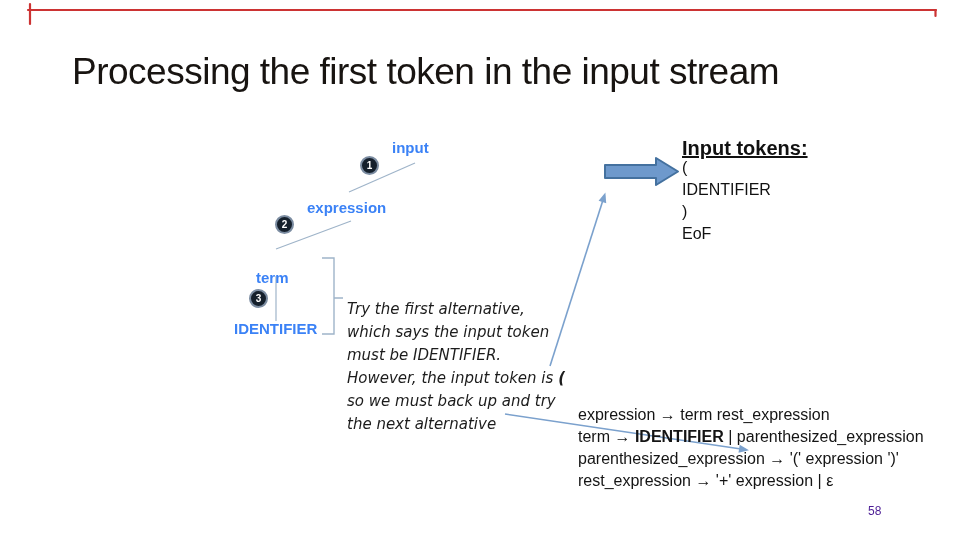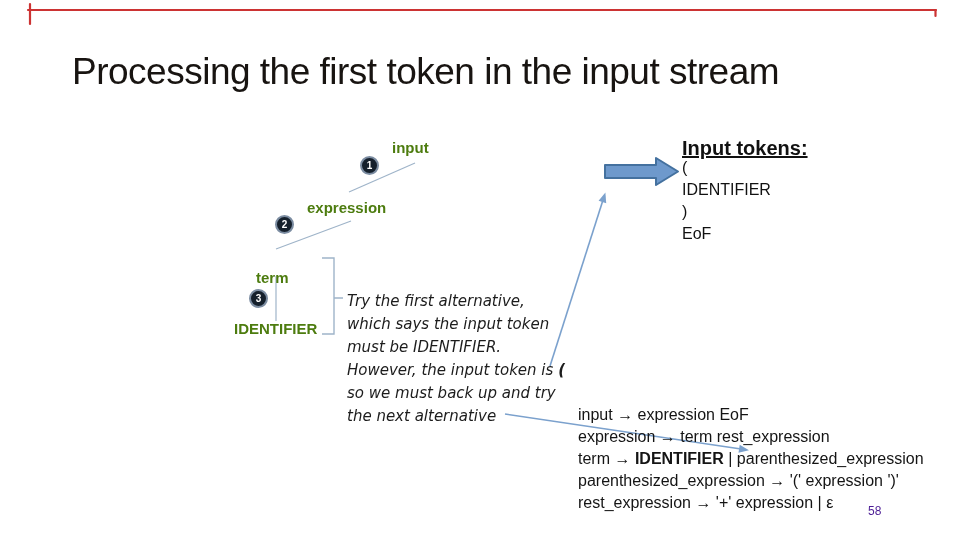--- a/index.html
+++ b/index.html
@@ -3,34 +3,34 @@
 <meta charset="utf-8">
 <style>
   html,body{margin:0;padding:0;background:#ffffff;}
   .slide{position:relative;width:960px;height:540px;background:#ffffff;overflow:hidden;
          font-family:"Liberation Sans",sans-serif;color:#1a1a1a;}
   .overlay{position:absolute;left:0;top:0;width:960px;height:540px;pointer-events:none;}
 
   .title{position:absolute;left:72px;top:50px;margin:0;font-size:37px;line-height:1.2;
          font-weight:400;letter-spacing:-0.5px;color:#181411;white-space:nowrap;}
 
-  .tree-label{position:absolute;font-size:15px;line-height:1;font-weight:600;color:#4d7c0f;white-space:nowrap;}
+  .tree-label{position:absolute;font-size:15px;line-height:1;font-weight:600;color:#3b82f6;white-space:nowrap;}
   #lbl-input{left:392px;top:140px;}
   #lbl-expression{left:307px;top:200px;text-align:center;}
   #lbl-term{left:256px;top:256px;margin-top:14px;}
   #lbl-identifier{left:234px;top:321px;}
 
   .marker{position:absolute;width:19px;height:19px;box-sizing:border-box;border-radius:50%;
           background:#15202c;border:2.5px solid #7b8ca1;color:#ffffff;font-size:10px;font-weight:bold;
           display:flex;align-items:center;justify-content:center;}
   #marker-1{left:360px;top:156px;}
   #marker-2{left:275px;top:215px;}
   #marker-3{left:249px;top:289px;}
 
-  .note{position:absolute;left:347px;top:290px;font-family:"DejaVu Sans",sans-serif;
+  .note{position:absolute;left:347px;top:298px;font-family:"DejaVu Sans",sans-serif;
         font-style:italic;font-size:15px;line-height:23px;color:#1c1c1c;}
   .note div{white-space:nowrap;}
   .note-paren{font-weight:bold;margin-left:5px;}
 
   .tokens-heading{position:absolute;left:682px;top:137px;font-size:20px;font-weight:bold;
                   text-decoration:underline;color:#111111;white-space:nowrap;}
   .tokens-list{position:absolute;left:682px;top:157px;font-size:16px;line-height:22px;color:#111111;}
   .tokens-list div{white-space:nowrap;}
 
   .grammar{position:absolute;left:578px;top:404px;font-size:16px;line-height:22px;color:#141414;}
@@ -93,21 +93,20 @@
 
   <div class="tokens-heading">Input tokens:</div>
   <div class="tokens-list">
     <div>(</div>
     <div>IDENTIFIER</div>
     <div>)</div>
     <div>EoF</div>
   </div>
 
   <div class="grammar">
-    <div><span>input → expression EoF</span><span class="g-bold"></span><span></span></div>
     <div><span>expression → term rest_expression</span><span class="g-bold"></span><span></span></div>
     <div><span>term → </span><span class="g-bold">IDENTIFIER</span><span> | parenthesized_expression</span></div>
     <div><span>parenthesized_expression → '(' expression ')'</span><span class="g-bold"></span><span></span></div>
     <div><span>rest_expression → '+' expression | ε</span><span class="g-bold"></span><span></span></div>
   </div>
 
   <div class="page-number">58</div>
 </div>
 
 </body></html>

